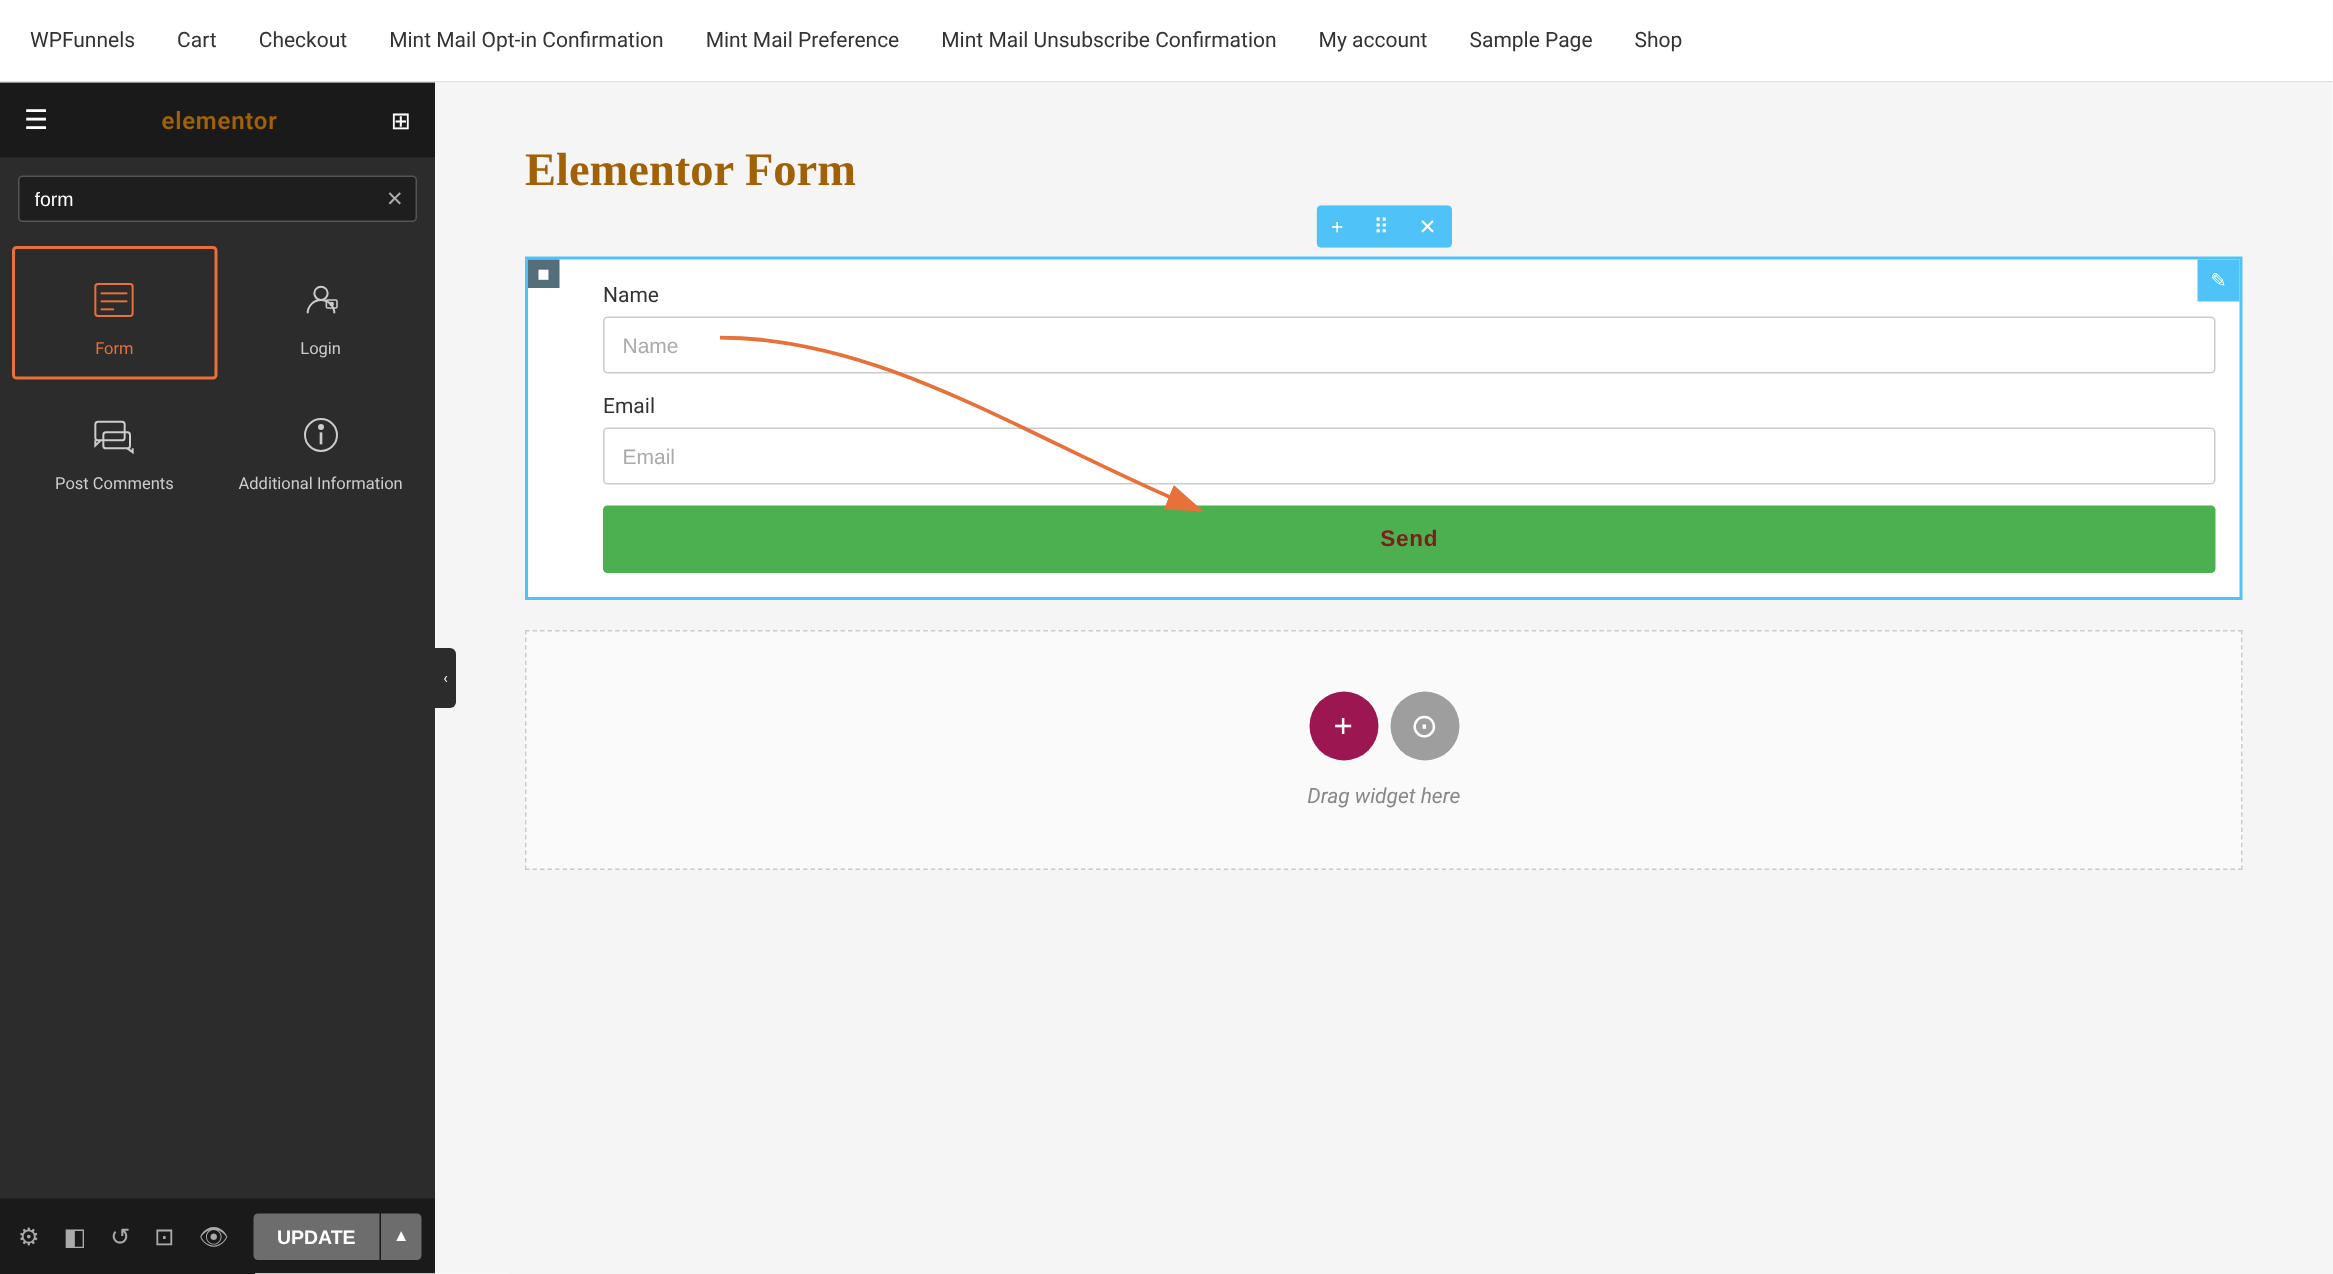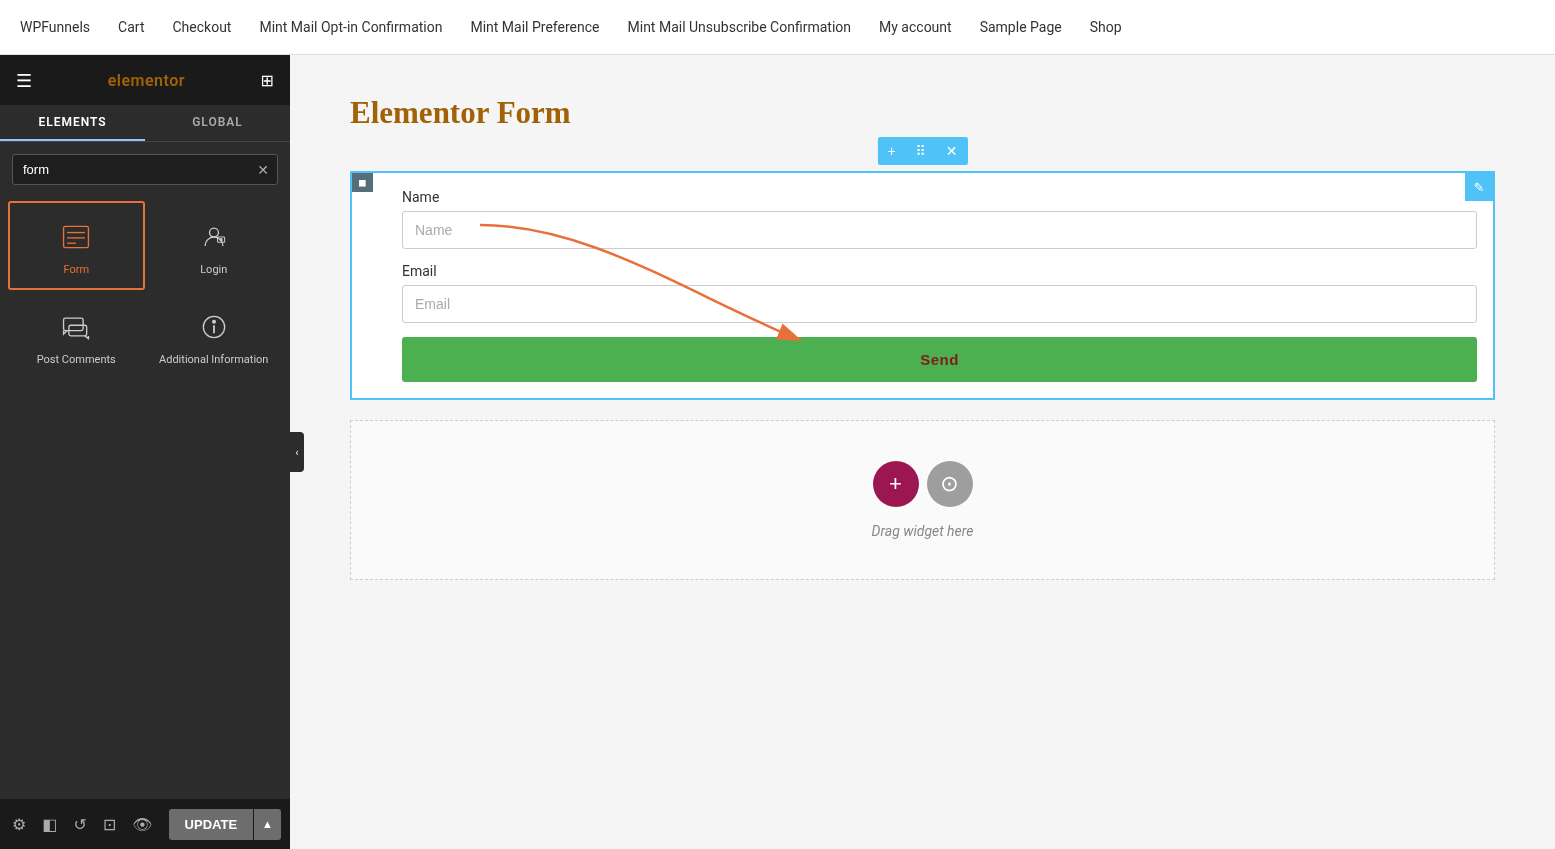--- a/index.html
+++ b/index.html
@@ -394,24 +394,20 @@
 <div class="main-layout">
 
   <div class="sidebar">
 
     <div class="elementor-header">
       <span class="hamburger">☰</span>
       <span class="elementor-logo">elementor</span>
       <span class="grid-icon">⊞</span>
     </div>
 
-    <div class="sidebar-tabs">
-      <div class="sidebar-tab active">ELEMENTS</div>
-      <div class="sidebar-tab">GLOBAL</div>
-    </div>
 
     <div class="sidebar-search">
       <div class="search-wrapper">
         <input type="text" value="form" placeholder="form" style="">
         <span class="search-clear">✕</span>
       </div>
     </div>
 
     <div class="widget-grid">
 

